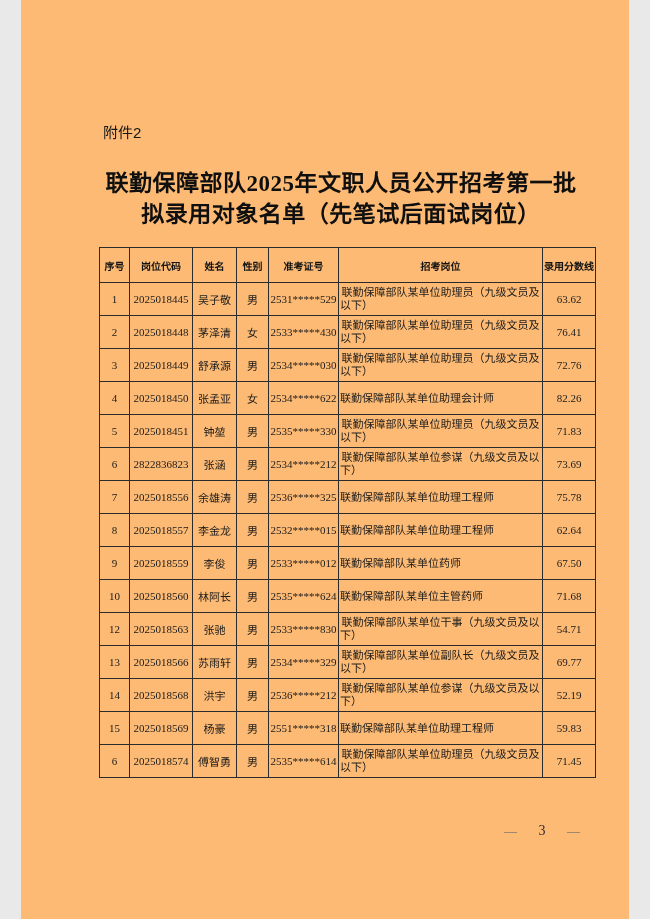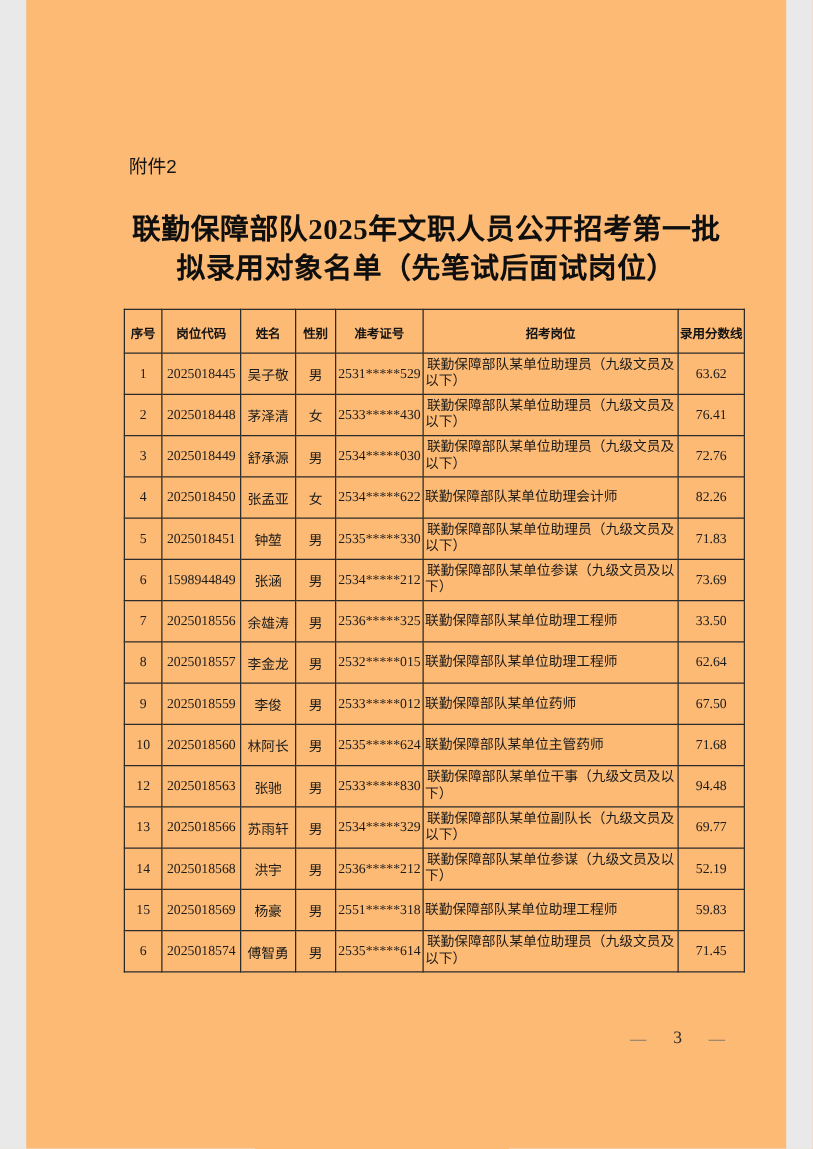--- a/index.html
+++ b/index.html
@@ -177,35 +177,35 @@
       <td class="cell-seq">5</td>
       <td class="cell-code">2025018451</td>
       <td class="cell-name">钟堃</td>
       <td class="cell-gender">男</td>
       <td class="cell-ticket">2535*****330</td>
       <td class="cell-position">联勤保障部队某单位助理员（九级文员及以下）</td>
       <td class="cell-score">71.83</td>
     </tr>
         <tr>
       <td class="cell-seq">6</td>
-      <td class="cell-code">1598944849</td>
+      <td class="cell-code">2822836823</td>
       <td class="cell-name">张涵</td>
       <td class="cell-gender">男</td>
       <td class="cell-ticket">2534*****212</td>
       <td class="cell-position">联勤保障部队某单位参谋（九级文员及以下）</td>
       <td class="cell-score">73.69</td>
     </tr>
         <tr>
       <td class="cell-seq">7</td>
       <td class="cell-code">2025018556</td>
       <td class="cell-name">余雄涛</td>
       <td class="cell-gender">男</td>
       <td class="cell-ticket">2536*****325</td>
       <td class="cell-position">联勤保障部队某单位助理工程师</td>
-      <td class="cell-score">33.50</td>
+      <td class="cell-score">75.78</td>
     </tr>
         <tr>
       <td class="cell-seq">8</td>
       <td class="cell-code">2025018557</td>
       <td class="cell-name">李金龙</td>
       <td class="cell-gender">男</td>
       <td class="cell-ticket">2532*****015</td>
       <td class="cell-position">联勤保障部队某单位助理工程师</td>
       <td class="cell-score">62.64</td>
     </tr>
@@ -227,21 +227,21 @@
       <td class="cell-position">联勤保障部队某单位主管药师</td>
       <td class="cell-score">71.68</td>
     </tr>
         <tr>
       <td class="cell-seq">12</td>
       <td class="cell-code">2025018563</td>
       <td class="cell-name">张驰</td>
       <td class="cell-gender">男</td>
       <td class="cell-ticket">2533*****830</td>
       <td class="cell-position">联勤保障部队某单位干事（九级文员及以下）</td>
-      <td class="cell-score">94.48</td>
+      <td class="cell-score">54.71</td>
     </tr>
         <tr>
       <td class="cell-seq">13</td>
       <td class="cell-code">2025018566</td>
       <td class="cell-name">苏雨轩</td>
       <td class="cell-gender">男</td>
       <td class="cell-ticket">2534*****329</td>
       <td class="cell-position">联勤保障部队某单位副队长（九级文员及以下）</td>
       <td class="cell-score">69.77</td>
     </tr>

